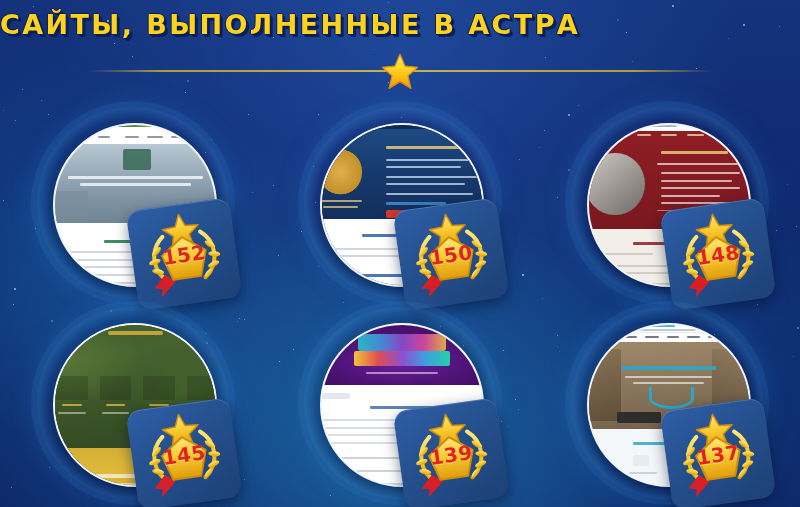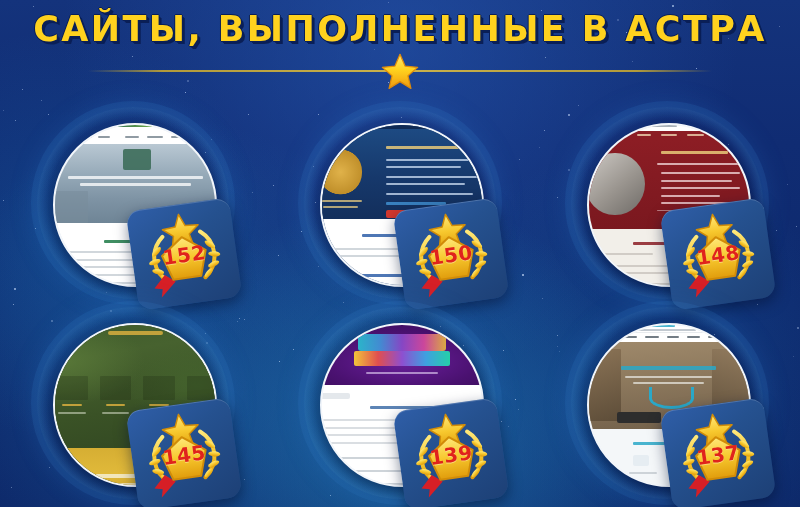--- a/index.html
+++ b/index.html
@@ -16,23 +16,23 @@
       radial-gradient(circle at 78% 76%, rgba(30,120,190,.30) 0%, rgba(30,110,180,0) 32%),
       radial-gradient(circle at 8% 46%, rgba(28,120,190,.28) 0%, rgba(30,110,180,0) 26%),
       radial-gradient(circle at 50% 8%, rgba(40,90,180,.55) 0%, rgba(16,42,110,0) 55%),
       linear-gradient(180deg,#14337c 0%,#102c73 28%,#0e2a6e 60%,#0d2768 100%);
   }
   .starfield{position:absolute;inset:0;pointer-events:none;}
   .starfield i{position:absolute;display:block;background:#cfe2ff;border-radius:1px;opacity:.55;}
 
   
   .title{
-    position:absolute;left:0;right:0;top:9px;text-align:center;
+    position:absolute;left:0;right:0;top:9px;
     font-family:"DejaVu Sans",sans-serif;
-    font-weight:700;font-size:35px;letter-spacing:2.4px;
+    font-weight:700;font-size:27px;letter-spacing:2.4px;
     color:#ffd21e;
     text-shadow:
       2px 2px 0 #0a1f57, 3px 3px 0 #0a1f57,
       -1px 0 0 #0a1f57, 0 -1px 0 #0a1f57,
       1px 0 0 #0a1f57, 0 1px 0 #0a1f57;
     white-space:nowrap;
   }
   .divider{
     position:absolute;left:88px;right:88px;top:70px;height:2px;
     background:linear-gradient(90deg,rgba(160,140,40,0) 0%,#b29a3a 12%,#cbb24c 50%,#b29a3a 88%,rgba(160,140,40,0) 100%);

